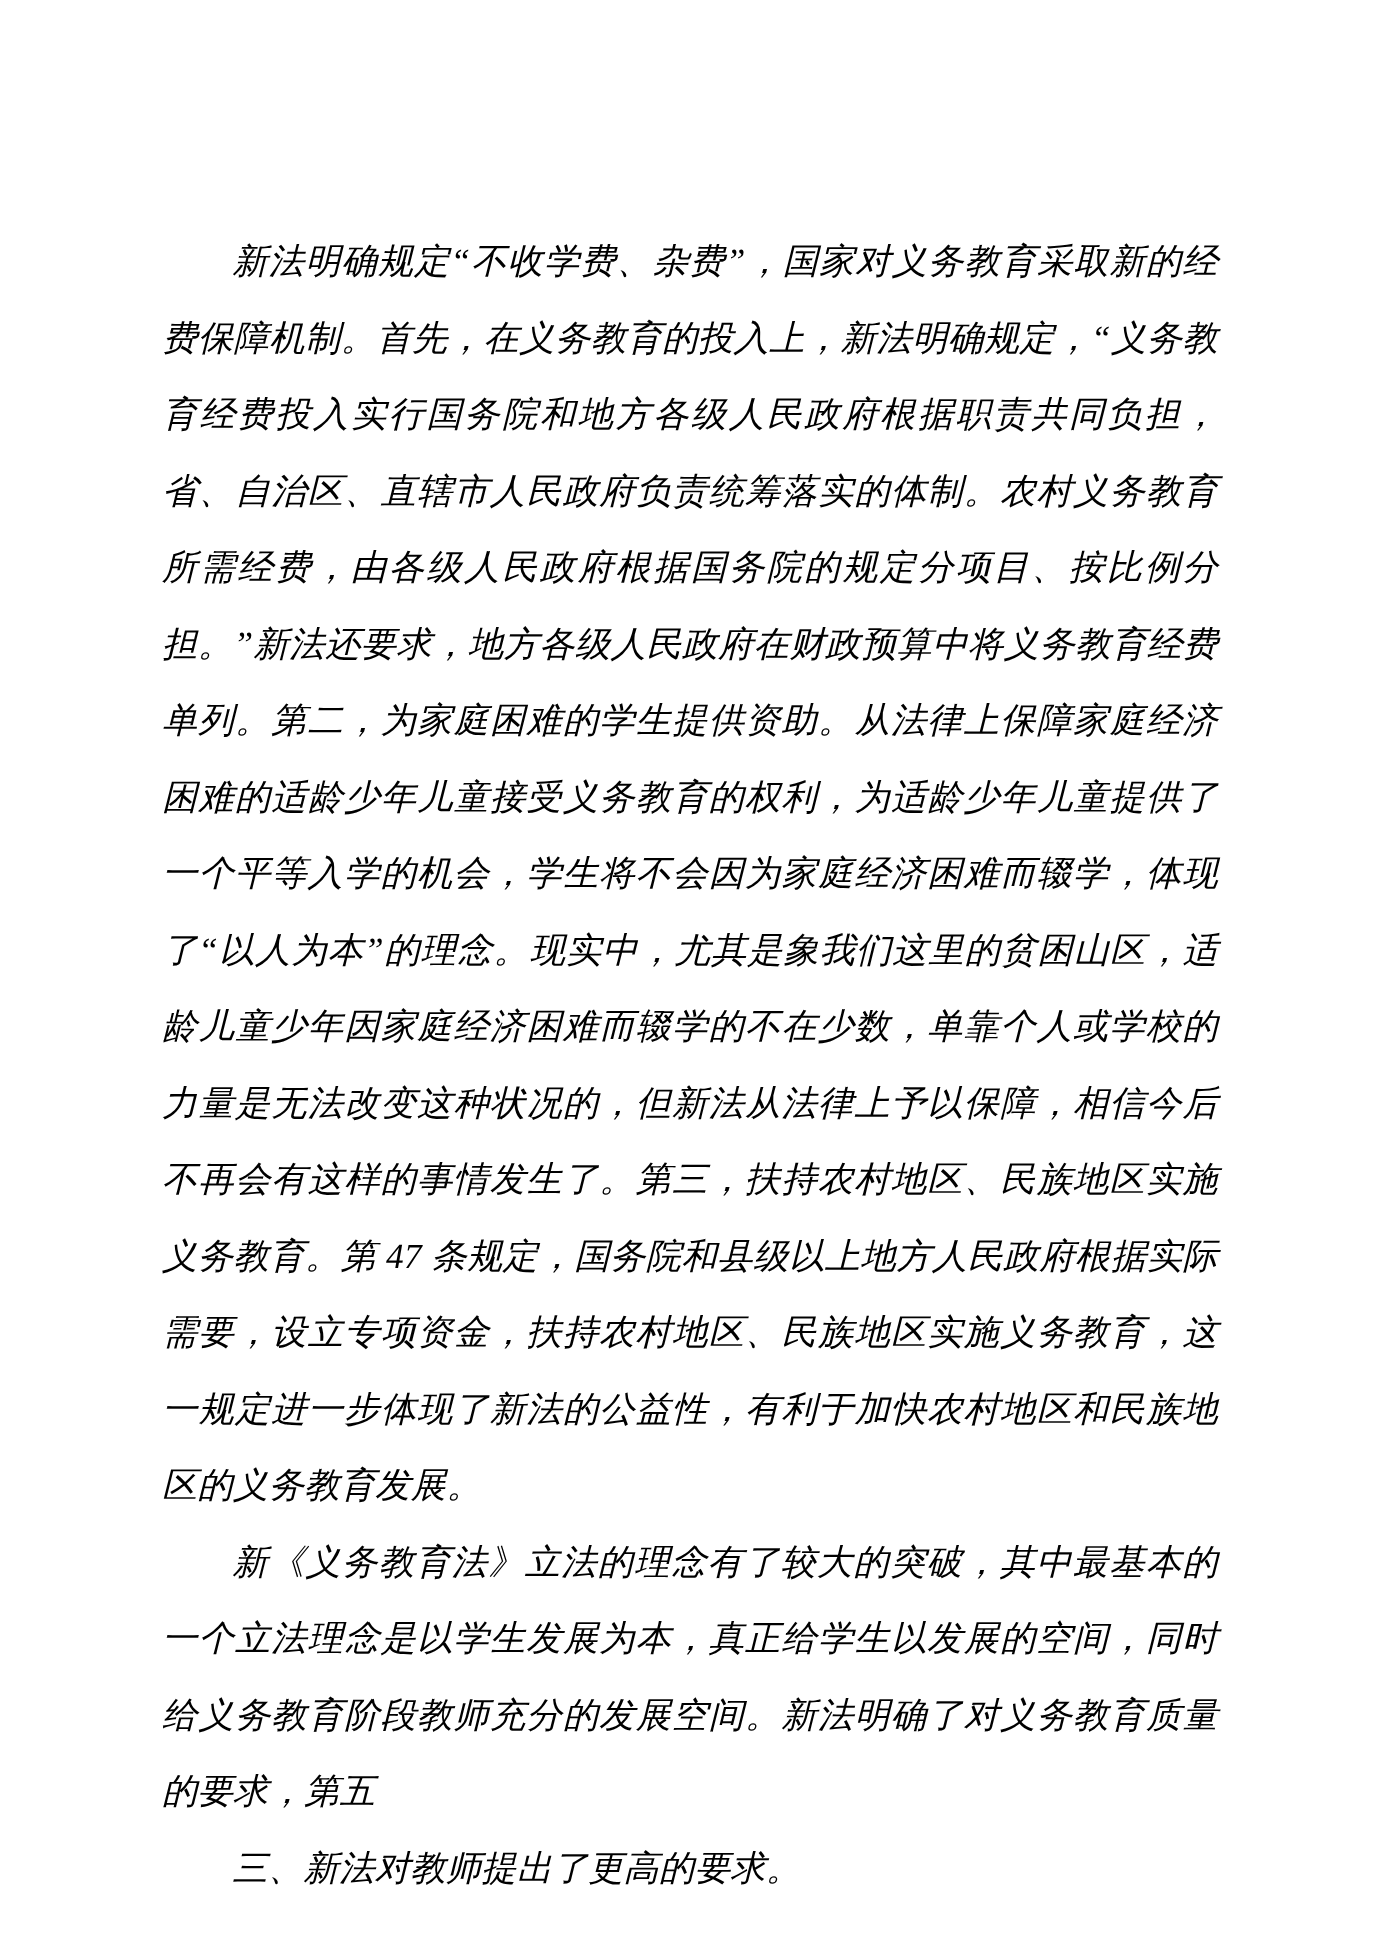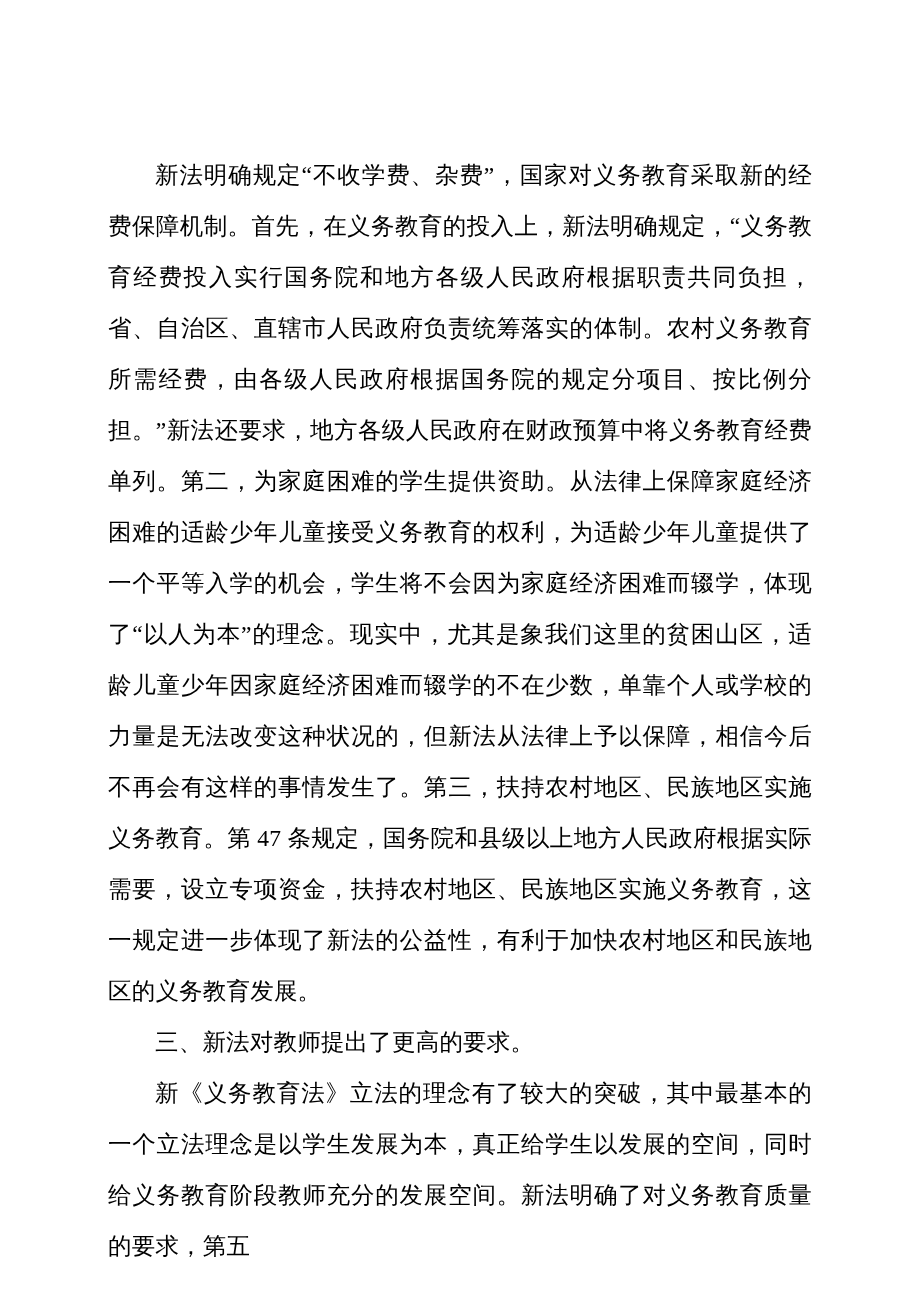--- a/index.html
+++ b/index.html
@@ -26,27 +26,28 @@
     line-height: 51px;
     text-align: justify;
     text-justify: inter-ideograph;
     letter-spacing: 0.2px;
   }
   .para {
     margin: 0 0 0 0;
     text-indent: 2em;
     text-align: justify;
     text-justify: inter-ideograph;
+    font-style: italic;
   }
   .para + .para {
     margin-top: 0;
   }
 </style>
 </head>
 <body>
 
 <div class="page">
   <div class="doc-body">
     <p class="para">新法明确规定“不收学费、杂费”，国家对义务教育采取新的经费保障机制。首先，在义务教育的投入上，新法明确规定，“义务教育经费投入实行国务院和地方各级人民政府根据职责共同负担，省、自治区、直辖市人民政府负责统筹落实的体制。农村义务教育所需经费，由各级人民政府根据国务院的规定分项目、按比例分担。”新法还要求，地方各级人民政府在财政预算中将义务教育经费单列。第二，为家庭困难的学生提供资助。从法律上保障家庭经济困难的适龄少年儿童接受义务教育的权利，为适龄少年儿童提供了一个平等入学的机会，学生将不会因为家庭经济困难而辍学，体现了“以人为本”的理念。现实中，尤其是象我们这里的贫困山区，适龄儿童少年因家庭经济困难而辍学的不在少数，单靠个人或学校的力量是无法改变这种状况的，但新法从法律上予以保障，相信今后不再会有这样的事情发生了。第三，扶持农村地区、民族地区实施义务教育。第 47 条规定，国务院和县级以上地方人民政府根据实际需要，设立专项资金，扶持农村地区、民族地区实施义务教育，这一规定进一步体现了新法的公益性，有利于加快农村地区和民族地区的义务教育发展。</p>
+    <p class="para">新《义务教育法》立法的理念有了较大的突破，其中最基本的一个立法理念是以学生发展为本，真正给学生以发展的空间，同时给义务教育阶段教师充分的发展空间。新法明确了对义务教育质量的要求，第五</p>
     <p class="para">三、新法对教师提出了更高的要求。</p>
-    <p class="para">新《义务教育法》立法的理念有了较大的突破，其中最基本的一个立法理念是以学生发展为本，真正给学生以发展的空间，同时给义务教育阶段教师充分的发展空间。新法明确了对义务教育质量的要求，第五</p>
   </div>
 </div>
 
 </body></html>

